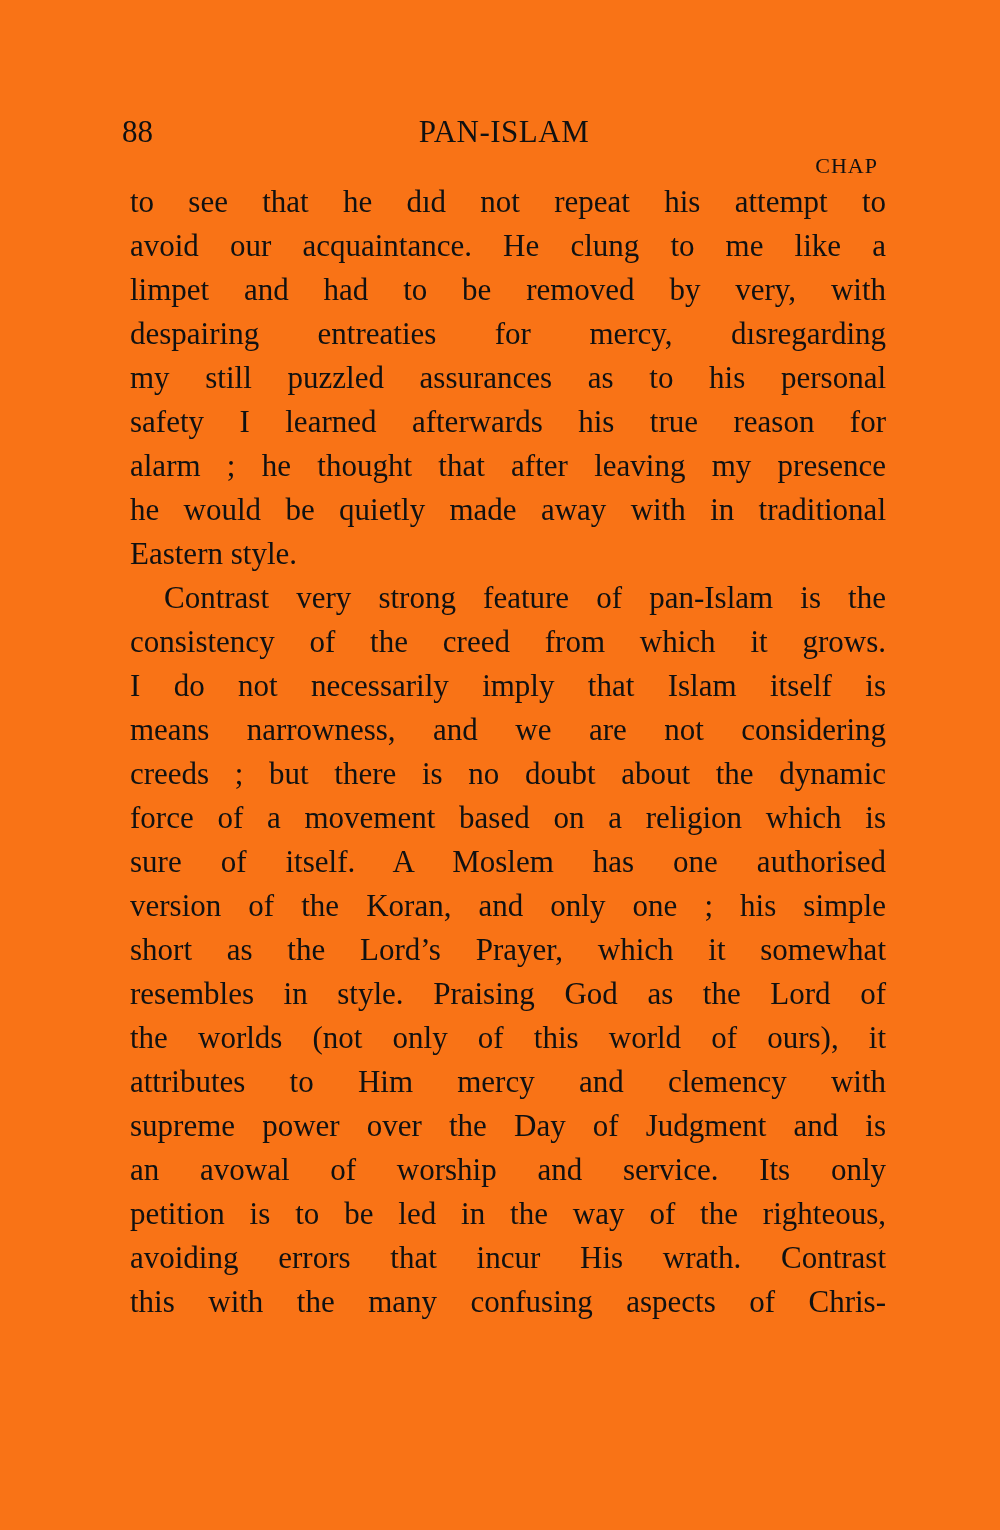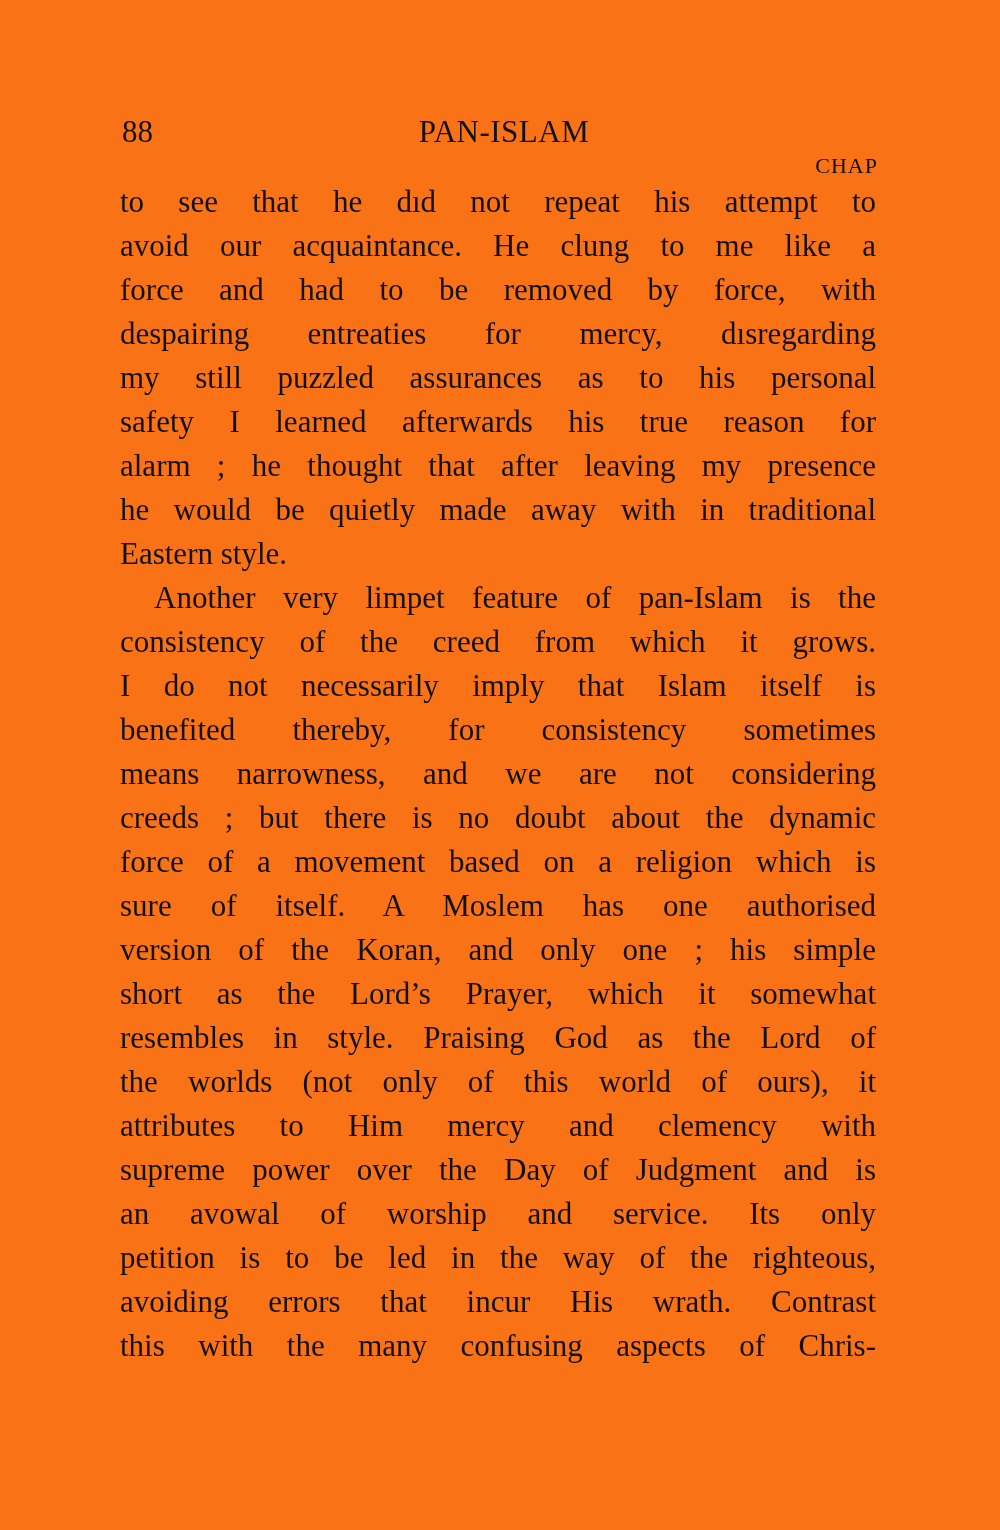--- a/index.html
+++ b/index.html
@@ -55,21 +55,21 @@
       right: 0;
       top: 2px;
       font-family: "Liberation Serif", serif;
       font-size: 22px;
       line-height: 40px;
       letter-spacing: 1px;
       margin-top: 32px;
     }
     .body-text {
       position: absolute;
-      left: 120px;
+      left: 130px;
       top: 180px;
       width: 756px;
     }
     .line {
       display: block;
       height: 44px;
       line-height: 44px;
       font-family: "Liberation Serif", serif;
       font-size: 31px;
       white-space: nowrap;
@@ -90,31 +90,30 @@
 
   <div class="running-head">
     <span class="page-number">88</span>
     <span class="running-title">PAN-ISLAM</span>
     <span class="chapter-mark">CHAP</span>
   </div>
 
   <div class="body-text">
     <span class="line">to see that he dıd not repeat his attempt to</span>
     <span class="line">avoid our acquaintance.  He clung to me like a</span>
-    <span class="line">force and had to be removed by force, with</span>
+    <span class="line">limpet and had to be removed by very, with</span>
     <span class="line">despairing entreaties for mercy, dısregarding</span>
     <span class="line">my still puzzled assurances as to his personal</span>
     <span class="line">safety  I learned afterwards his true reason for</span>
     <span class="line">alarm ;  he thought that after leaving my presence</span>
     <span class="line">he would be quietly made away with in traditional</span>
     <span class="line last">Eastern style.</span>
-    <span class="line indent">Another very limpet feature of pan-Islam is the</span>
+    <span class="line indent">Contrast very strong feature of pan-Islam is the</span>
     <span class="line">consistency of the creed from which it grows.</span>
     <span class="line">I do not necessarily imply that Islam itself is</span>
-    <span class="line">benefited thereby, for consistency sometimes</span>
     <span class="line">means narrowness, and we are not considering</span>
     <span class="line">creeds ;  but there is no doubt about the dynamic</span>
     <span class="line">force of a movement based on a religion which is</span>
     <span class="line">sure of itself.  A Moslem has one authorised</span>
     <span class="line">version of the Koran, and only one ; his simple</span>
     <span class="line">short as the Lord’s Prayer, which it somewhat</span>
     <span class="line">resembles in style.  Praising God as the Lord of</span>
     <span class="line">the worlds (not only of this world of ours), it</span>
     <span class="line">attributes to Him mercy and clemency with</span>
     <span class="line">supreme power over the Day of Judgment and is</span>

